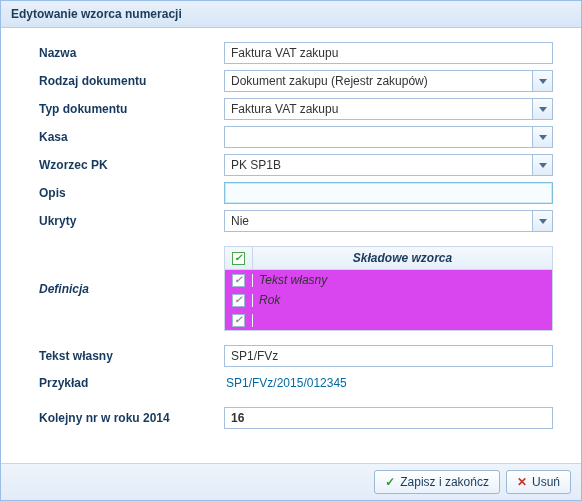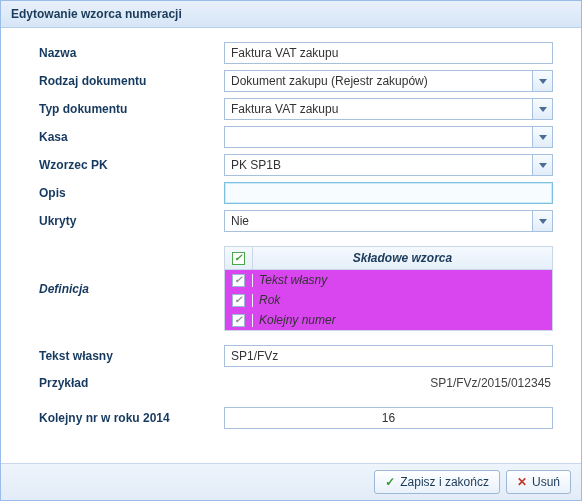--- a/index.html
+++ b/index.html
@@ -51,21 +51,21 @@
     padding: 2px 6px;
     font: inherit;
     color: #333;
     background: #fff;
   }
   .text-input.focused {
     border-color: #7fbfe0;
     box-shadow: 0 0 0 1px #cfeaf7 inset;
     background: #f6fcff;
   }
-  .text-input.ralign { text-align: center; }
+  .text-input.ralign { text-align: left; font-weight: bold; }
   .select {
     position: relative;
     width: 100%;
     height: 22px;
     border: 1px solid #a6c0de;
     background: #fff;
     display: flex;
     align-items: center;
     padding: 0 22px 0 6px;
     color: #333;
@@ -127,21 +127,21 @@
     width: 13px; height: 13px;
     border: 1px solid #9db7d4;
     background: #fff;
     display:inline-flex; align-items:center; justify-content:center;
     font-size: 10px;
     line-height: 1;
   }
   .cb.green { border-color:#4aa74a; background:#fff; color:#2e9a2e; }
   .cb.checked::after { content:"✓"; color:#8a8a8a; font-weight:bold; }
   .cb.green.checked::after { color:#2e9a2e; }
-  .readonly-text { color:#404040; padding: 3px 2px; text-align: right; }
+  .readonly-text { color:#0369a1; padding: 3px 2px; }
   .footer {
     border-top: 1px solid #c8d6ea;
     background: linear-gradient(#eef4fb,#e2ecf8);
     padding: 6px 10px;
     display:flex;
     justify-content:flex-end;
     gap: 6px;
   }
   .btn {
     height: 24px;
@@ -264,21 +264,20 @@
               <div class="grid-row">
                 <div class="col-check">
                   <span class="cb checked"></span>
                 </div>
                 <div class="col-name">Rok</div>
               </div>
               <div class="grid-row">
                 <div class="col-check">
                   <span class="cb checked"></span>
                 </div>
-                <div class="col-name">Kolejny numer</div>
               </div>
             </div>
         </div>
       </div>
     </div>
 
     <div class="spacer"></div>
 
     <div class="row">
       <div class="label">Tekst własny</div>

